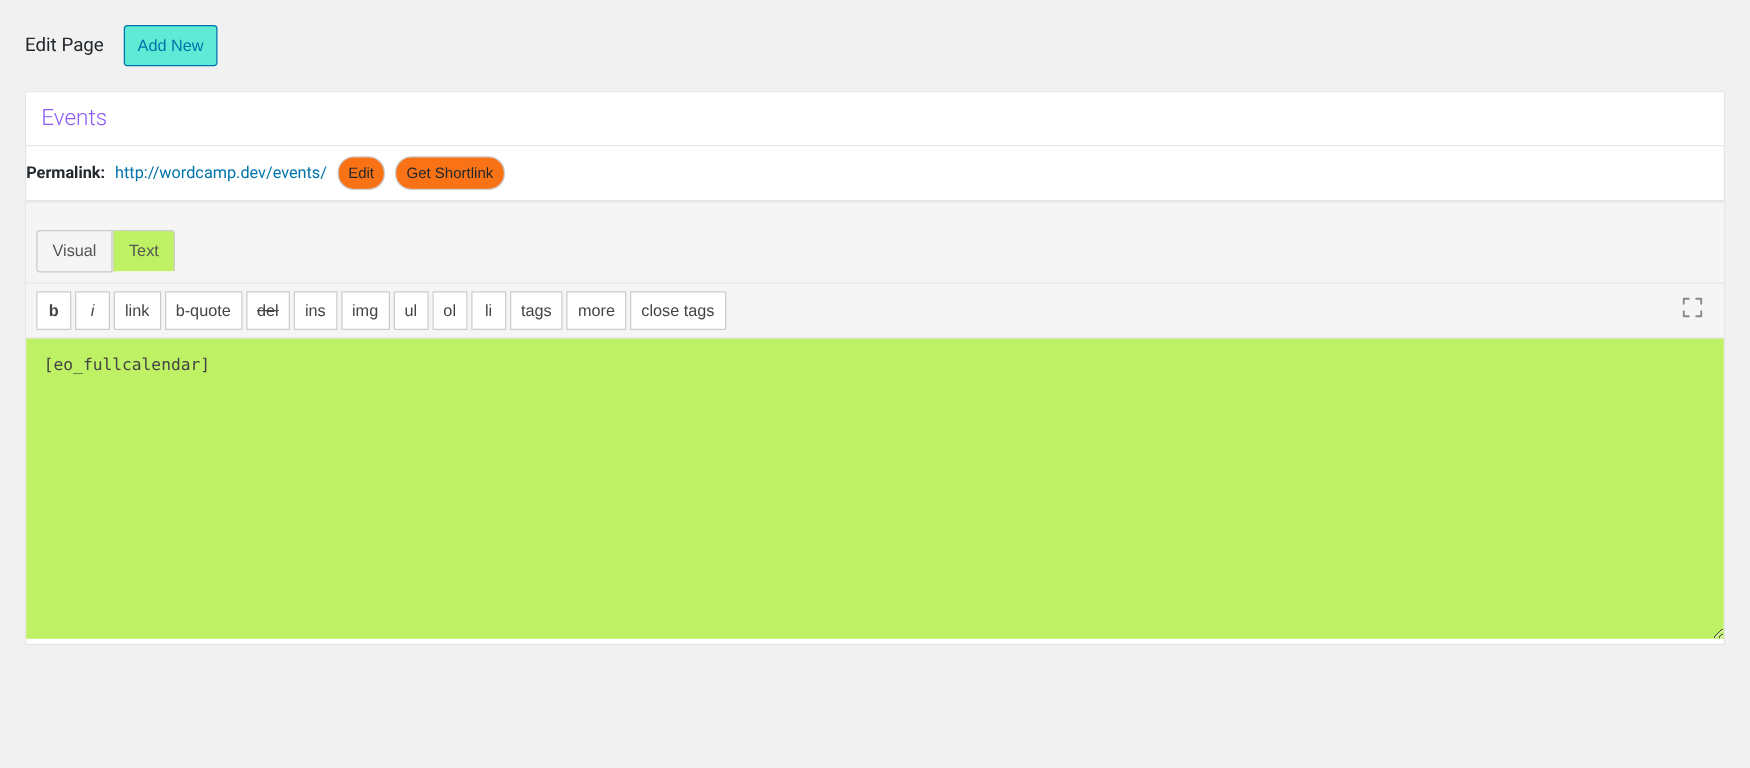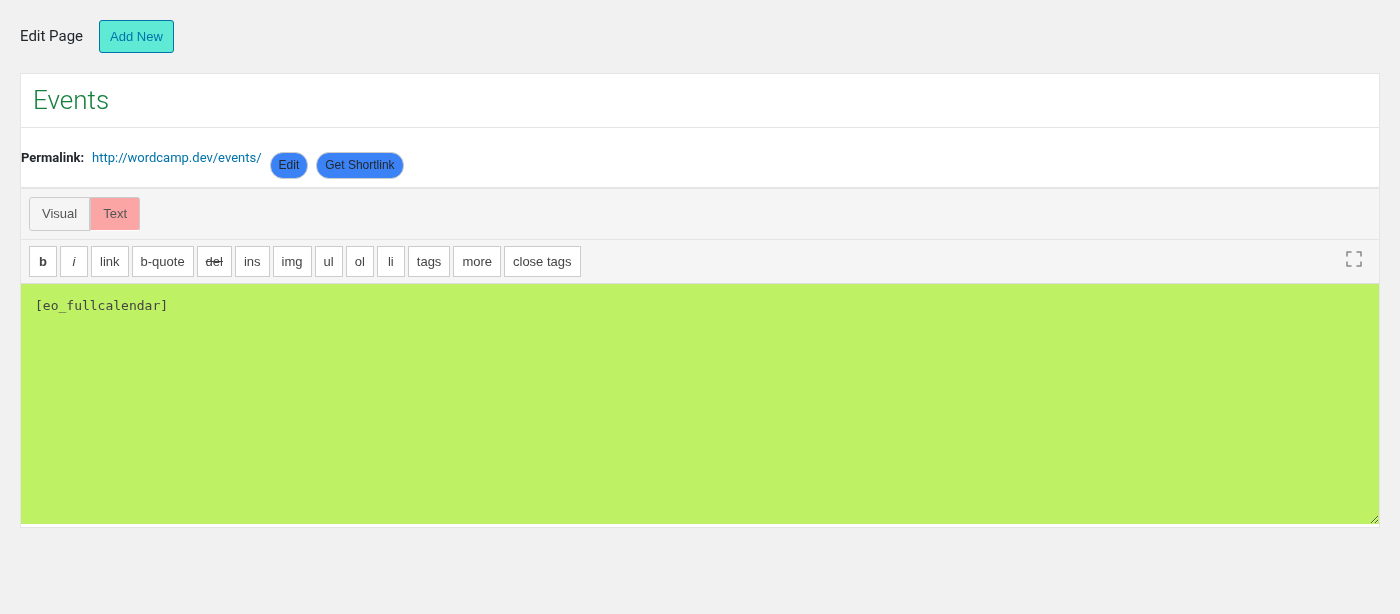--- a/index.html
+++ b/index.html
@@ -44,23 +44,23 @@
     .edit-area {
       background: #fff;
       border: 1px solid #e5e5e5;
       padding: 0;
     }
 
     
     .title-input {
       width: 100%;
       padding: 8px 12px;
-      font-size: 26px;
+      font-size: 18px;
       font-weight: 300;
-      color: #15803d;
+      color: #8b5cf6;
       border: none;
       border-bottom: 1px solid #e5e5e5;
       outline: none;
       background: #fff;
       font-family: inherit;
       line-height: 1.4;
     }
 
     
     .permalink-bar {
@@ -81,26 +81,25 @@
 
     .permalink-link {
       color: #0073aa;
       text-decoration: none;
     }
 
     .permalink-btn {
       padding: 2px 8px;
       font-size: 12px;
       color: #23282d;
-      background: #3b82f6;
+      background: #f97316;
       border: 1px solid #ccc;
       border-radius: 13px;
       cursor: pointer;
       line-height: 1.8;
-      margin-top: 16px;
     }
 
     
     .editor-wrap {
       border-top: none;
     }
 
     
     .editor-top-bar {
       display: flex;
@@ -139,32 +138,33 @@
     }
 
     .view-tab {
       padding: 4px 12px;
       font-size: 13px;
       color: #555;
       background: #f5f5f5;
       border: 1px solid #ccc;
       cursor: pointer;
       line-height: 1.8;
+      margin-top: 14px;
     }
 
     .view-tab:first-child {
       border-radius: 3px 0 0 3px;
     }
 
     .view-tab:last-child {
       border-radius: 0 3px 3px 0;
     }
 
     .view-tab.active {
-      background: #fca5a5;
+      background: #bef264;
       border-bottom-color: #fff;
     }
 
     
     .format-toolbar {
       display: flex;
       align-items: center;
       gap: 0;
       padding: 6px 8px;
       background: #f5f5f5;

